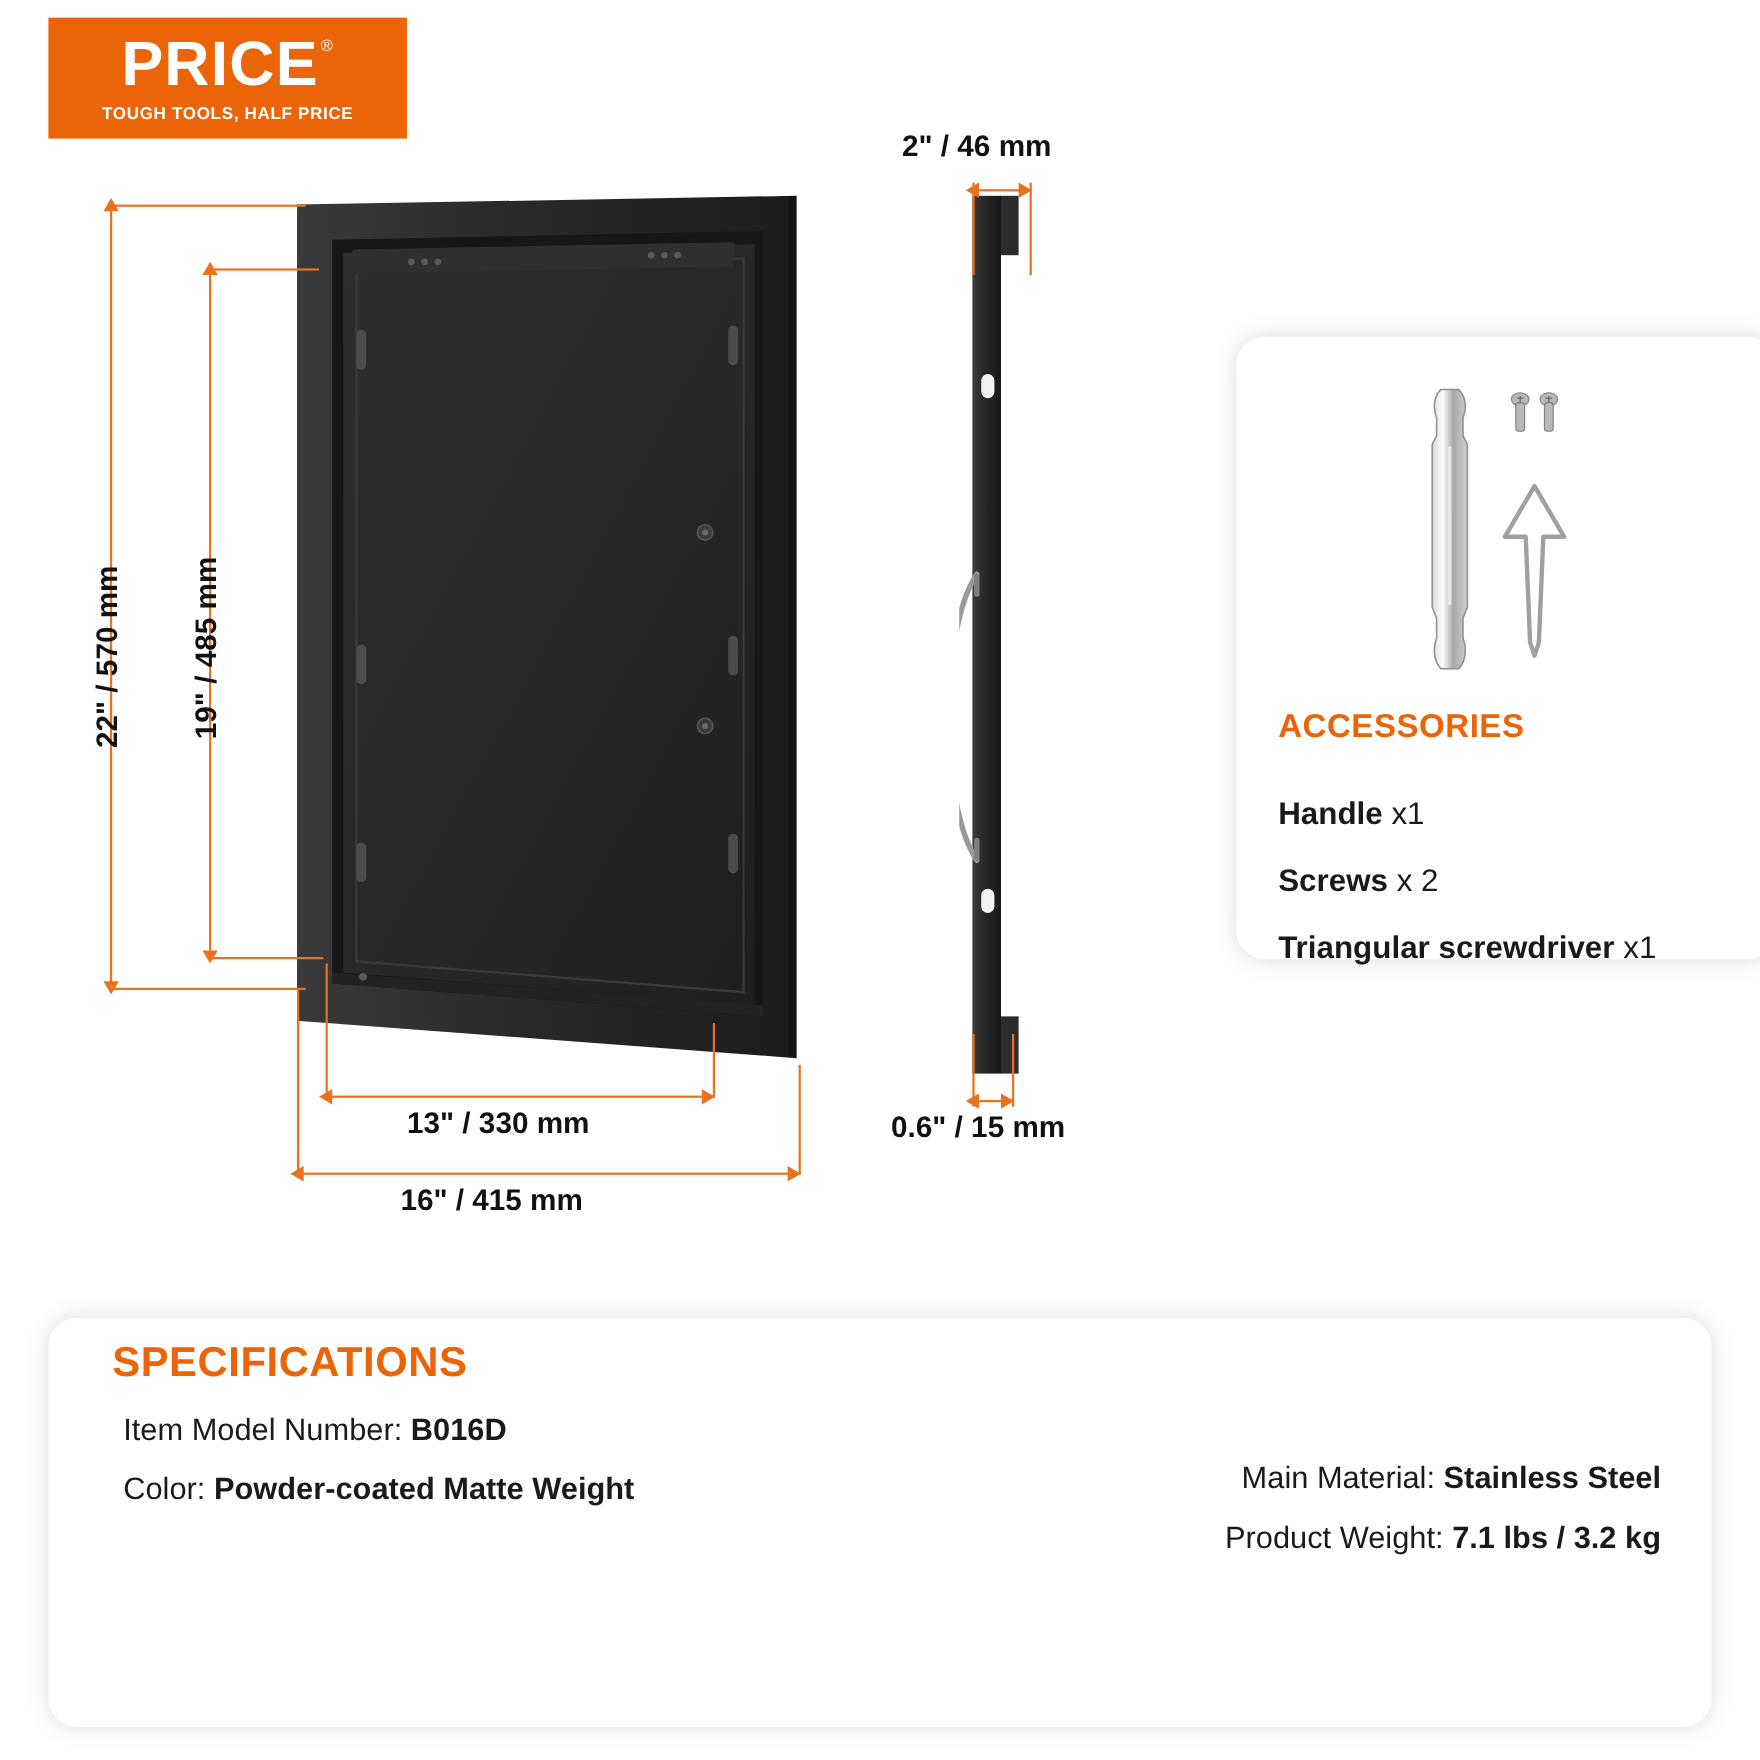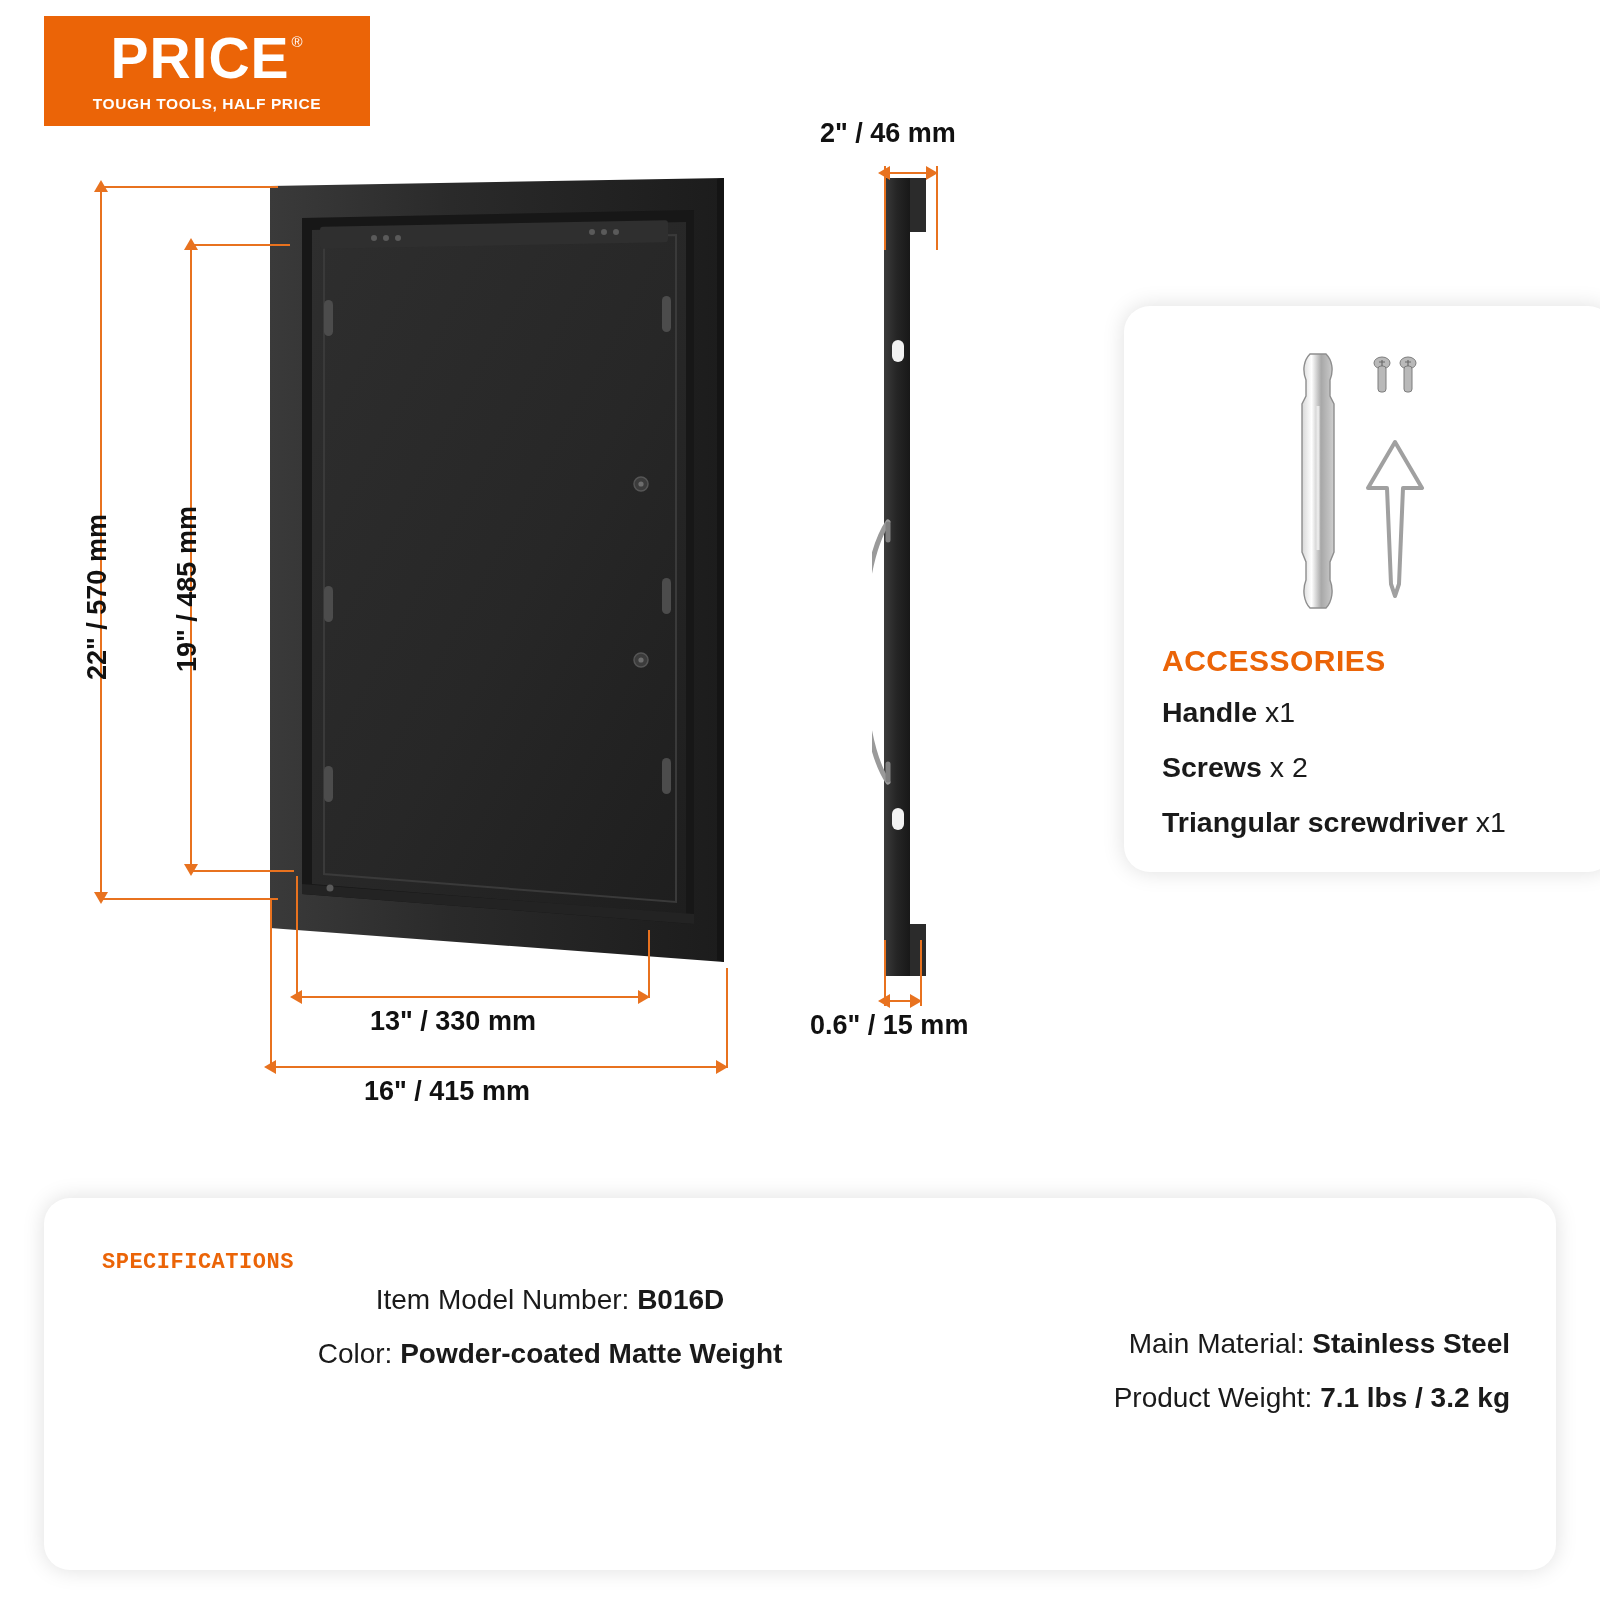--- a/index.html
+++ b/index.html
@@ -136,51 +136,50 @@
     position: absolute;
     left: 38px;
     top: 390px;
     width: 430px;
   }
   .acc-item {
     font-size: 28.5px;
     color: #1a1a1a;
     margin-bottom: 22px;
     white-space: nowrap;
+    margin-top: 28px;
   }
   .acc-item b { font-weight: bold; }
   .acc-item span { font-weight: normal; }
 
   
   .spec-card {
     position: absolute;
     left: 44px;
     top: 1198px;
     width: 1512px;
     height: 372px;
     background: #ffffff;
     border-radius: 26px;
     box-shadow: 0 0 22px rgba(0,0,0,0.13);
   }
   .spec-title {
     position: absolute;
     left: 58px;
-    top: 52px;
-    font-size: 22px;
+    top: 20px;
+    font-size: 38px;
     font-weight: bold;
     color: #eb6407;
     letter-spacing: 0.5px;
-    font-family: Liberation Mono, monospace;
   }
   .spec-left {
     position: absolute;
-    left: 56px;
+    left: 68px;
     top: 86px;
     width: 900px;
-    text-align: center;
   }
   .spec-right {
     position: absolute;
     right: 46px;
     top: 86px;
     text-align: right;
     margin-top: 44px;
   }
   .spec-row {
     font-size: 28px;

